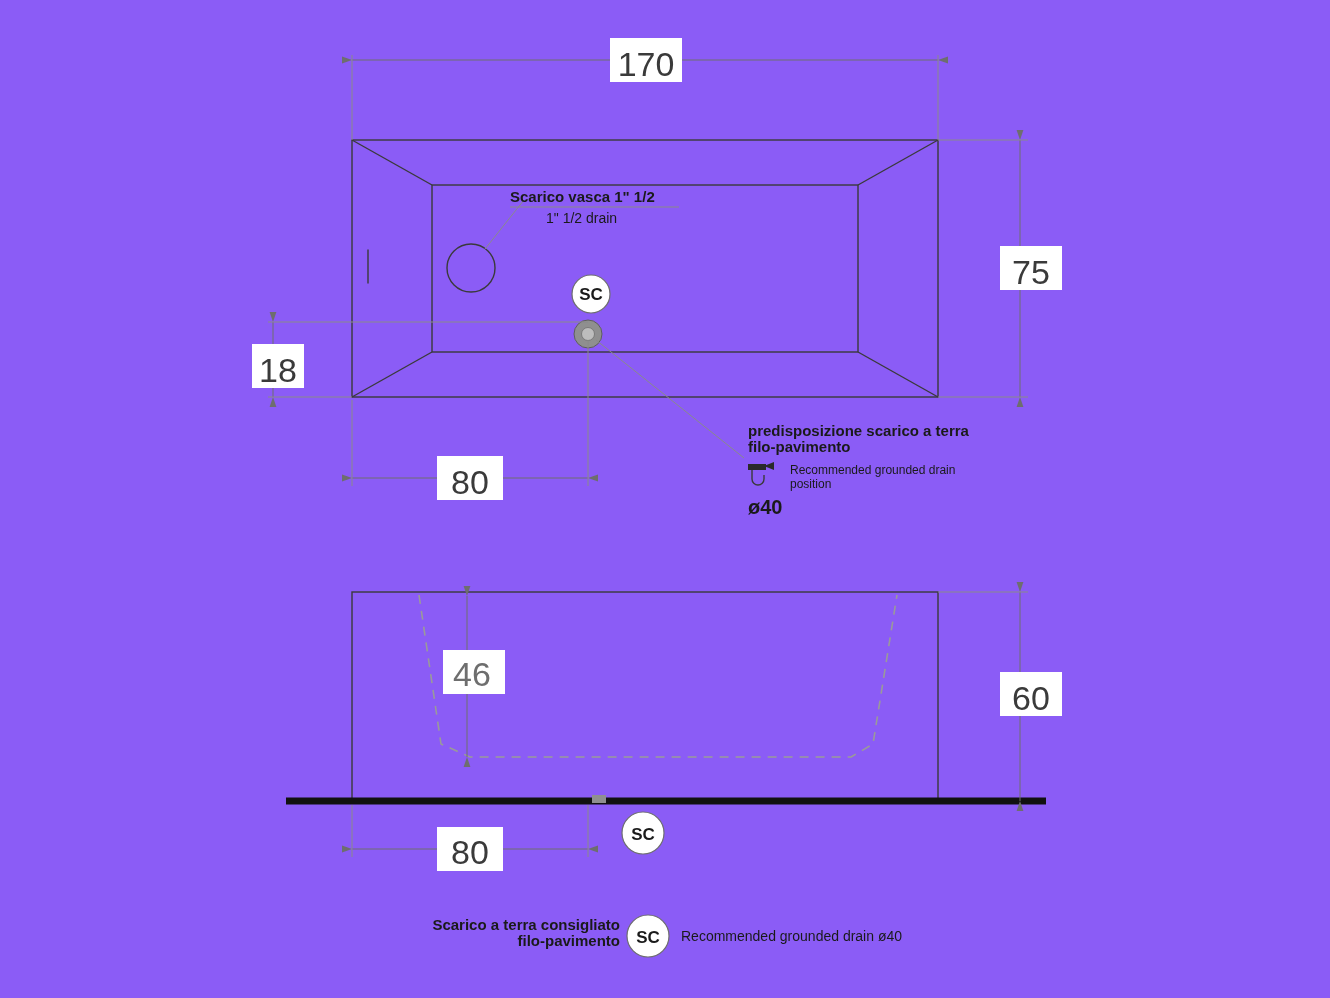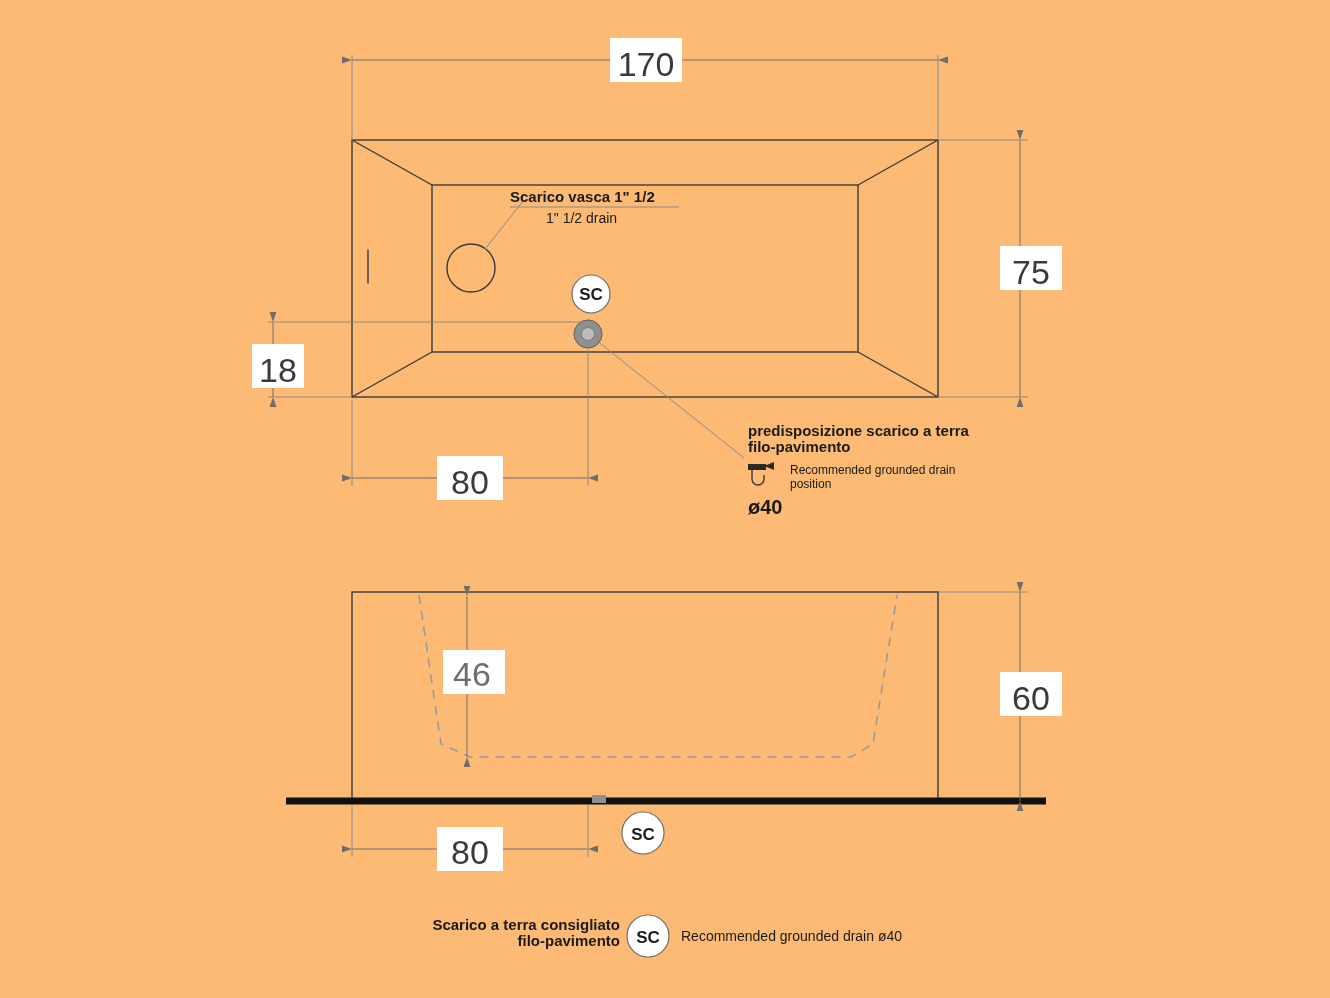--- a/index.html
+++ b/index.html
@@ -8,21 +8,21 @@
     background: #ffffff;
   }
   body {
     font-family: "Liberation Sans", sans-serif;
     color: #1a1a1a;
   }
   #sheet {
     position: relative;
     width: 1330px;
     height: 998px;
-    background: #fdba74;
+    background: #8b5cf6;
     overflow: hidden;
   }
   #sheet svg {
     position: absolute;
     left: 0;
     top: 0;
   }
   .dim-text {
     font-family: "Liberation Sans", sans-serif;
     font-size: 34px;

